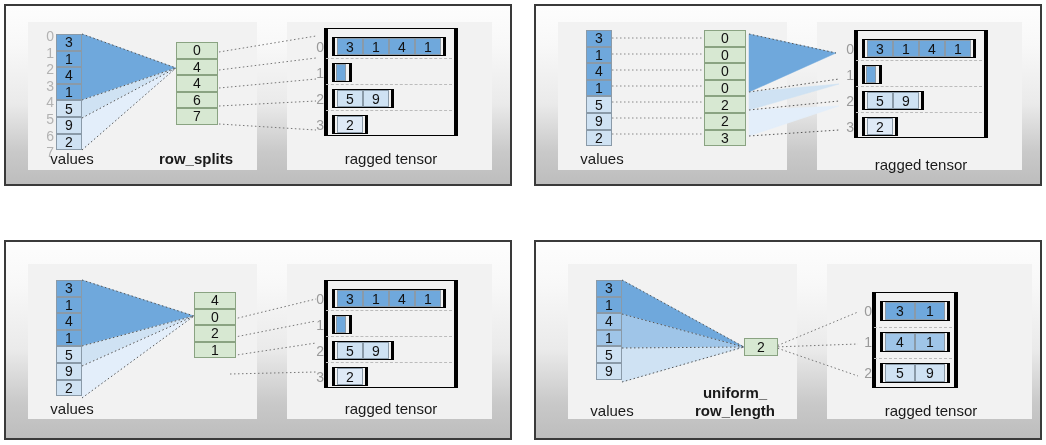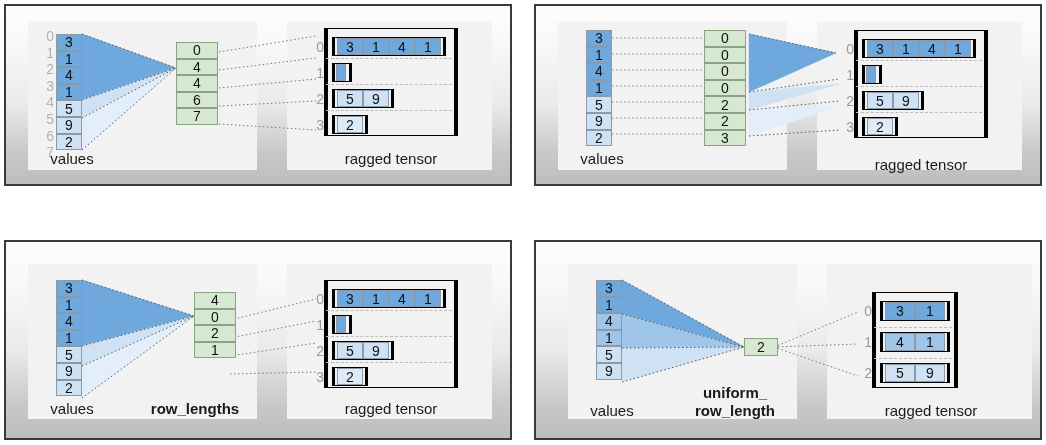--- a/index.html
+++ b/index.html
@@ -141,20 +141,21 @@
         <div style="position: absolute; left: 326px; top: 83px; width: 62px; height: 19px; border-width: 1px 3px; border-style: solid; border-color: rgb(0, 0, 0); border-image: initial; box-sizing: border-box;"></div>
         <div class="cell blue2" style="left: 331px; top: 84px; width: 26px; height: 17px;">5</div>
         <div class="cell blue2" style="left: 357px; top: 84px; width: 26px; height: 17px;">9</div>
         <div class="rtrow-label" style="left: 304px; top: 111.5px; width: 14px;">3</div>
         <div class="dash" style="left: 320px; top: 104px; width: 126px;"></div>
         <div style="position: absolute; left: 326px; top: 109px; width: 36px; height: 19px; border-width: 1px 3px; border-style: solid; border-color: rgb(0, 0, 0); border-image: initial; box-sizing: border-box;"></div>
         <div class="cell blue3" style="left: 331px; top: 110px; width: 26px; height: 17px;">2</div>
       </div>
 
     <div class="caption" style="left:24px;top:144px;width:84px;">values</div>
+    <div class="caption bold" style="left:130px;top:144px;width:120px;">row_splits</div>
     <div class="caption" style="left:300px;top:144px;width:170px;">ragged tensor</div>
   </div>
 
   <div class="panel" style="left:534px;top:4px;width:508px;height:182px;">
     <div class="subpanel" style="left:22px;top:16px;width:229px;height:148px;"></div>
     <div class="subpanel" style="left:281px;top:16px;width:205px;height:148px;"></div>
 
     <svg class="overlay" width="508" height="182">
       <polygon points="213,28 213,86 300,47" fill="#6fa8dc" stroke="#6fa8dc" stroke-width="0.5"></polygon>
       <polygon points="213,86 213,104 303,78" fill="#cfe2f3" stroke="#cfe2f3" stroke-width="0.5"></polygon>
@@ -267,21 +268,20 @@
         <div style="position: absolute; left: 326px; top: 99px; width: 62px; height: 19px; border-width: 1px 3px; border-style: solid; border-color: rgb(0, 0, 0); border-image: initial; box-sizing: border-box;"></div>
         <div class="cell blue2" style="left: 331px; top: 100px; width: 26px; height: 17px;">5</div>
         <div class="cell blue2" style="left: 357px; top: 100px; width: 26px; height: 17px;">9</div>
         <div class="rtrow-label" style="left: 304px; top: 127.5px; width: 14px;">3</div>
         <div class="dash" style="left: 320px; top: 120px; width: 126px;"></div>
         <div style="position: absolute; left: 326px; top: 125px; width: 36px; height: 19px; border-width: 1px 3px; border-style: solid; border-color: rgb(0, 0, 0); border-image: initial; box-sizing: border-box;"></div>
         <div class="cell blue3" style="left: 331px; top: 126px; width: 26px; height: 17px;">2</div>
       </div>
 
     <div class="caption" style="left:24px;top:158px;width:84px;">values</div>
-    <div class="caption bold" style="left:124px;top:158px;width:130px;">row_lengths</div>
     <div class="caption" style="left:300px;top:158px;width:170px;">ragged tensor</div>
   </div>
 
   <div class="panel" style="left:534px;top:240px;width:508px;height:200px;">
     <div class="subpanel" style="left:32px;top:22px;width:229px;height:155px;"></div>
     <div class="subpanel" style="left:291px;top:22px;width:205px;height:155px;"></div>
 
     <svg class="overlay" width="508" height="200">
       <polygon points="86,38 86,72 208,105" fill="#6fa8dc" stroke="#6fa8dc" stroke-width="0.5"></polygon>
       <polygon points="86,72 86,106 208,105" fill="#9fc5e8" stroke="#9fc5e8" stroke-width="0.5"></polygon>

